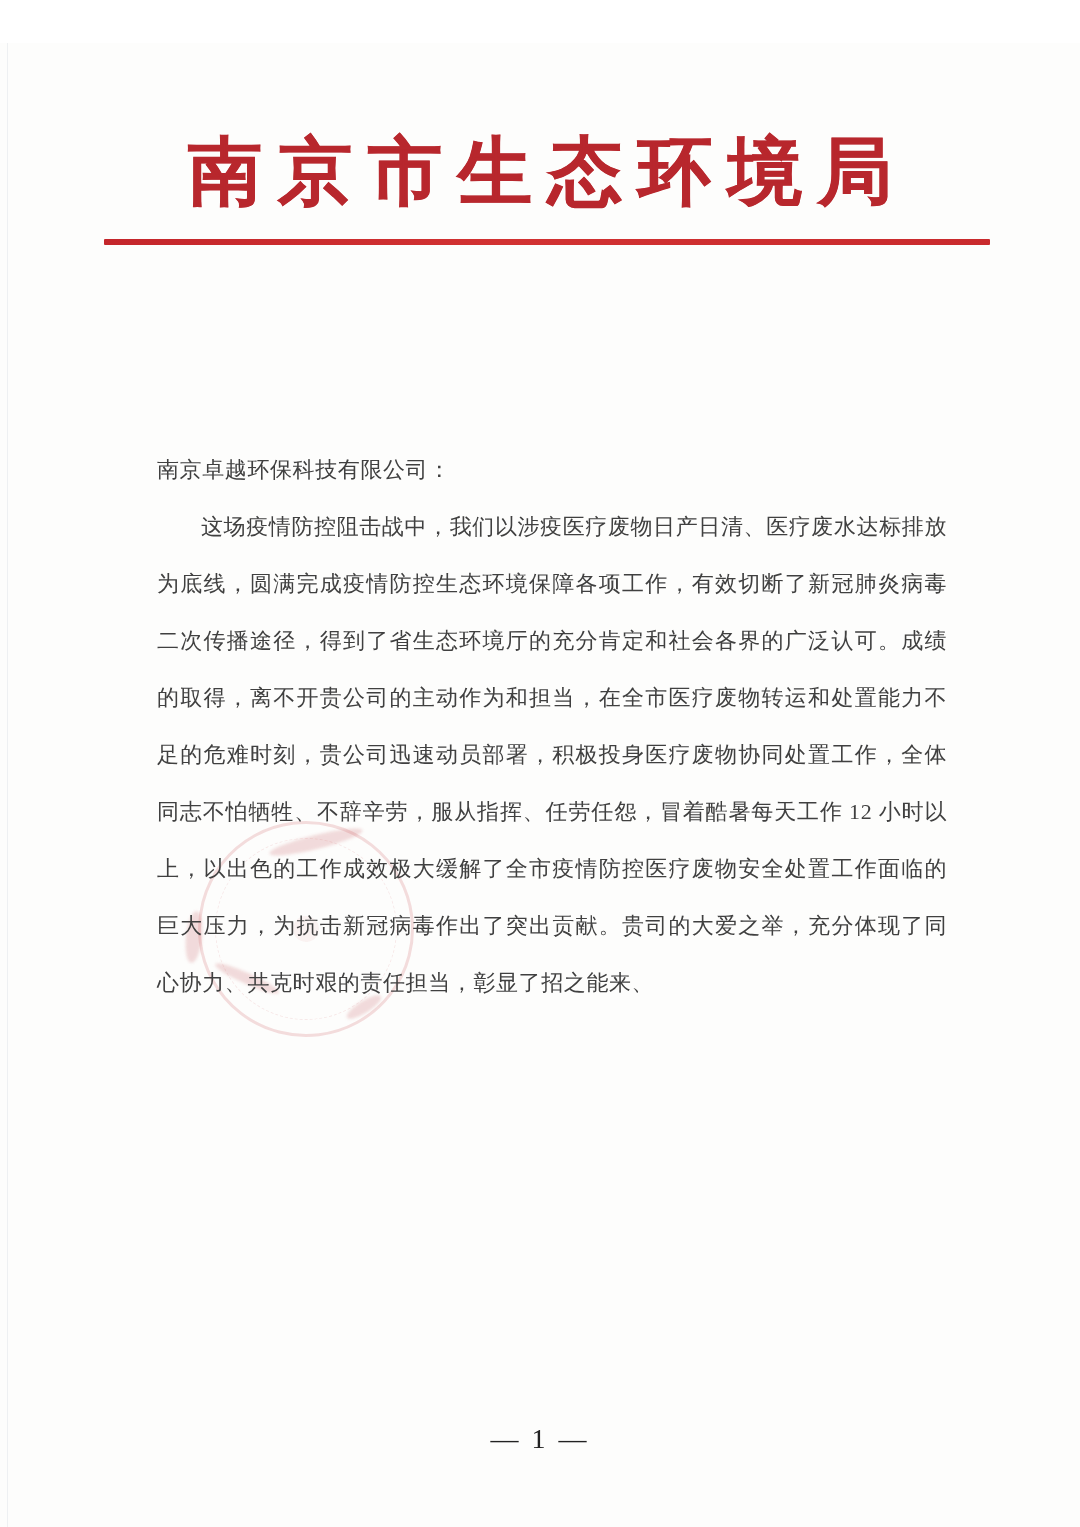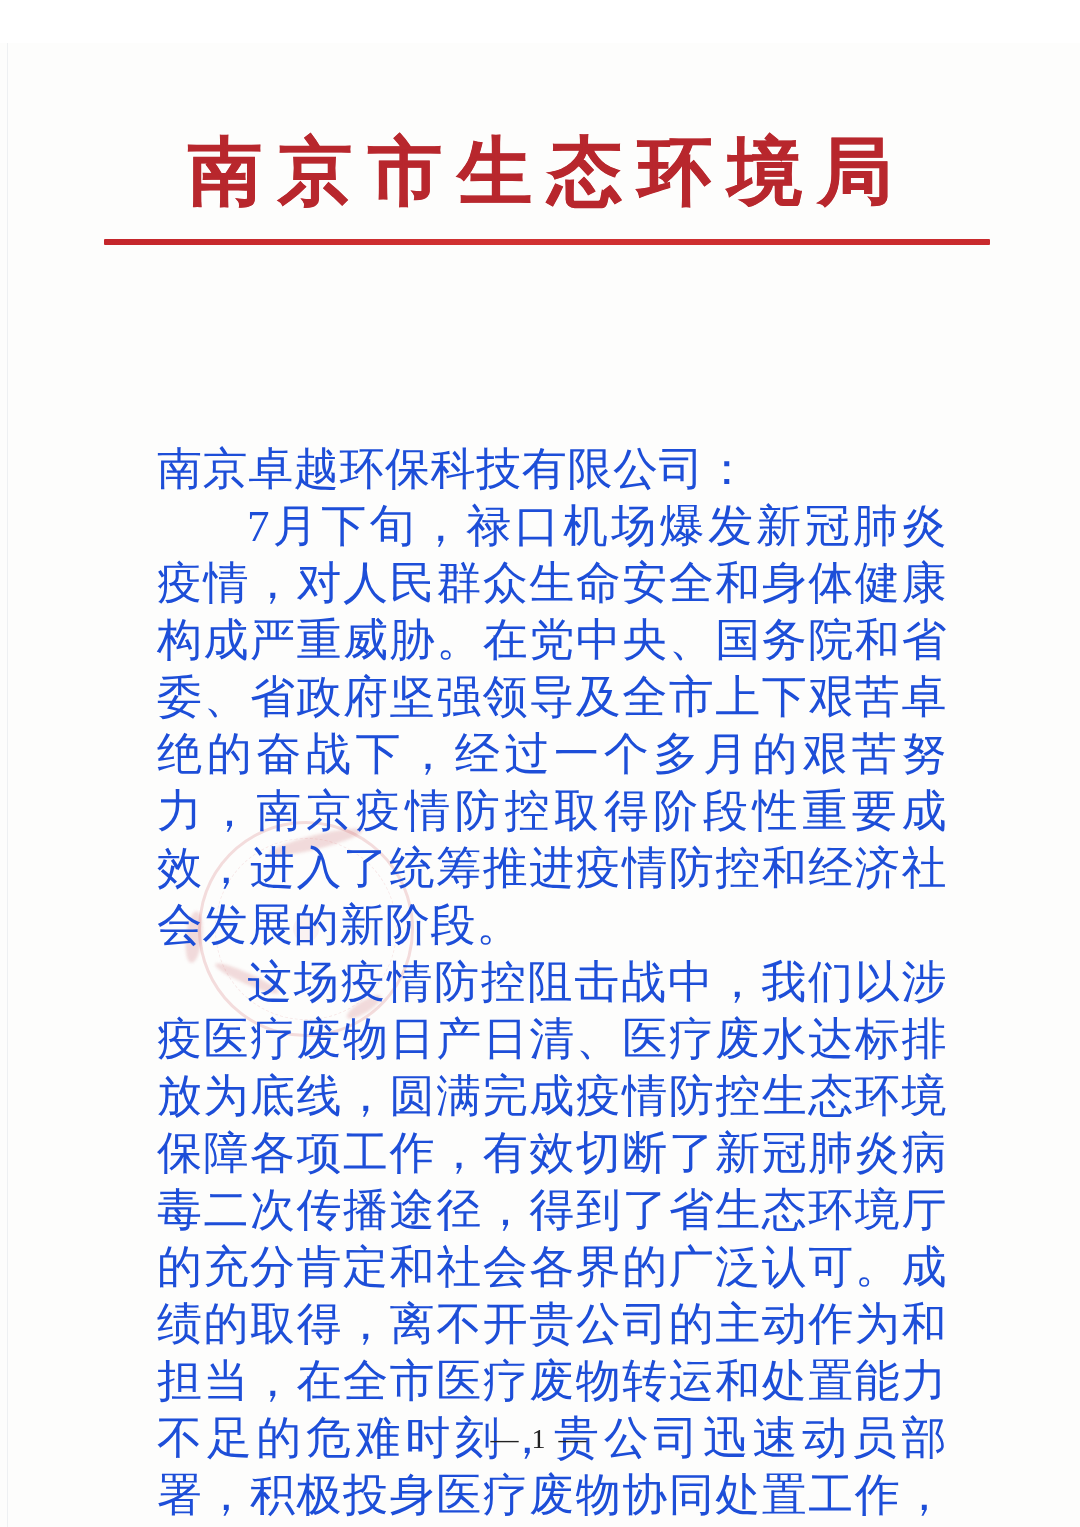--- a/index.html
+++ b/index.html
@@ -92,23 +92,23 @@
   
   .body-block {
     position: absolute;
     left: 157px;
     top: 398px;
     width: 790px;
   }
 
   .salutation,
   .para {
-    color: #1d4ed8;
-    font-family: "Liberation Serif", "DejaVu Serif", serif;
-    font-size: 45px;
+    color: #404040;
+    font-family: "Liberation Serif", "DejaVu Serif", serif;
+    font-size: 22px;
     line-height: 57px;
     letter-spacing: 0.6px;
     text-align: justify;
     text-justify: inter-character;
     margin: 0;
     word-break: break-all;
   }
 
   .salutation {
     text-indent: 0;
@@ -193,19 +193,18 @@
 
 
   <div class="seal-ghost"></div>
   <div class="seal-smudge smudge-a"></div>
   <div class="seal-smudge smudge-b"></div>
   <div class="seal-smudge smudge-c"></div>
   <div class="seal-smudge smudge-d"></div>
 
   <div class="body-block">
     <p class="salutation">南京卓越环保科技有限公司：</p>
-    <p class="para">7月下旬，禄口机场爆发新冠肺炎疫情，对人民群众生命安全和身体健康构成严重威胁。在党中央、国务院和省委、省政府坚强领导及全市上下艰苦卓绝的奋战下，经过一个多月的艰苦努力，南京疫情防控取得阶段性重要成效，进入了统筹推进疫情防控和经济社会发展的新阶段。</p>
     <p class="para">这场疫情防控阻击战中，我们以涉疫医疗废物日产日清、医疗废水达标排放为底线，圆满完成疫情防控生态环境保障各项工作，有效切断了新冠肺炎病毒二次传播途径，得到了省生态环境厅的充分肯定和社会各界的广泛认可。成绩的取得，离不开贵公司的主动作为和担当，在全市医疗废物转运和处置能力不足的危难时刻，贵公司迅速动员部署，积极投身医疗废物协同处置工作，全体同志不怕牺牲、不辞辛劳，服从指挥、任劳任怨，冒着酷暑每天工作 12 小时以上，以出色的工作成效极大缓解了全市疫情防控医疗废物安全处置工作面临的巨大压力，为抗击新冠病毒作出了突出贡献。贵司的大爱之举，充分体现了同心协力、共克时艰的责任担当，彰显了招之能来、</p>
   </div>
 
   <div class="page-footer">— 1 —</div>
 
 </div>
 
 </body></html>

